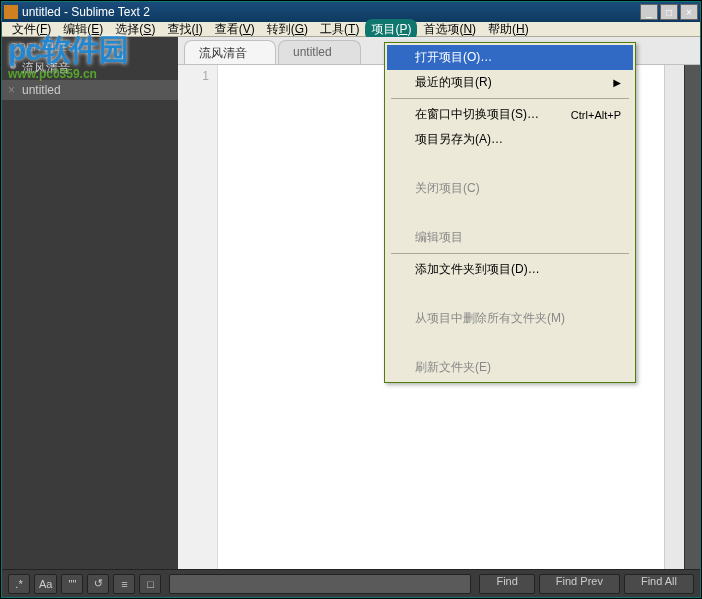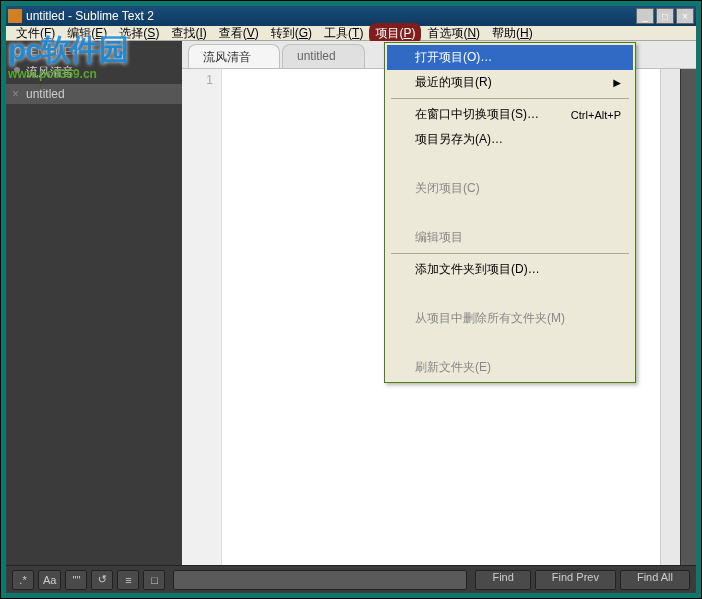--- a/index.html
+++ b/index.html
@@ -1,25 +1,25 @@
 <!DOCTYPE html>
 <html><head>
 <meta charset="utf-8">
 <style>
 * { margin: 0; padding: 0; box-sizing: border-box; font-family: "Microsoft YaHei", SimSun, sans-serif; font-size: 12px; }
 body { width: 702px; height: 599px; background: #000; overflow: hidden; position: relative; }
-.window { width: 700px; height: 597px; margin: 1px; background: #3b3b3b; display: flex; flex-direction: column; border: 5px solid #0f766e; }
+.window { width: 700px; height: 597px; margin: 1px; background: #3b3b3b; display: flex; flex-direction: column; border: 1px solid #0f766e; }
 .titlebar { height: 20px; background: linear-gradient(#1a4c7c, #0e3a60); display: flex; align-items: center; padding: 0 2px; color: #fff; }
 .titlebar-icon { width: 14px; height: 14px; background: #d08020; margin-right: 4px; }
 .titlebar-text { flex: 1; font-size: 12px; }
 .win-controls { display: flex; gap: 2px; }
 .win-btn { width: 18px; height: 16px; background: #ccc; border: 1px solid #666; display: flex; align-items: center; justify-content: center; font-size: 10px; cursor: pointer; }
 .menubar { height: 15px; background: #ece9d8; display: flex; align-items: center; padding: 0 4px; border-bottom: 1px solid #aca899; }
 .menu-item { padding: 2px 6px; color: #000; cursor: pointer; white-space: nowrap; }
-.menu-item.open { background: #7f1d1d; color: #fff; border-radius: 7px; }
+.menu-item.open { background: #0f766e; color: #fff; border-radius: 7px; }
 .underline { text-decoration: underline; }
 .body-area { flex: 1; display: flex; position: relative; background: #e8e8e8; }
 .sidebar { width: 176px; background: #3b3b3b; color: #aaa; display: flex; flex-direction: column; }
 .sidebar-header { padding: 4px 8px; font-size: 11px; color: #888; }
 .sidebar-item { padding: 3px 10px 3px 20px; color: #ccc; position: relative; cursor: pointer; }
 .sidebar-item.active { background: #565656; }
 .sidebar-item-bullet { position: absolute; left: 8px; top: 6px; width: 6px; height: 6px; border-radius: 50%; background: #888; }
 .sidebar-item-x { position: absolute; left: 6px; color: #888; }
 .main { flex: 1; display: flex; flex-direction: column; background: #fff; }
 .tabstrip { height: 28px; background: #e8e8e8; display: flex; align-items: flex-end; padding-left: 6px; border-bottom: 1px solid #c0c0c0; }

